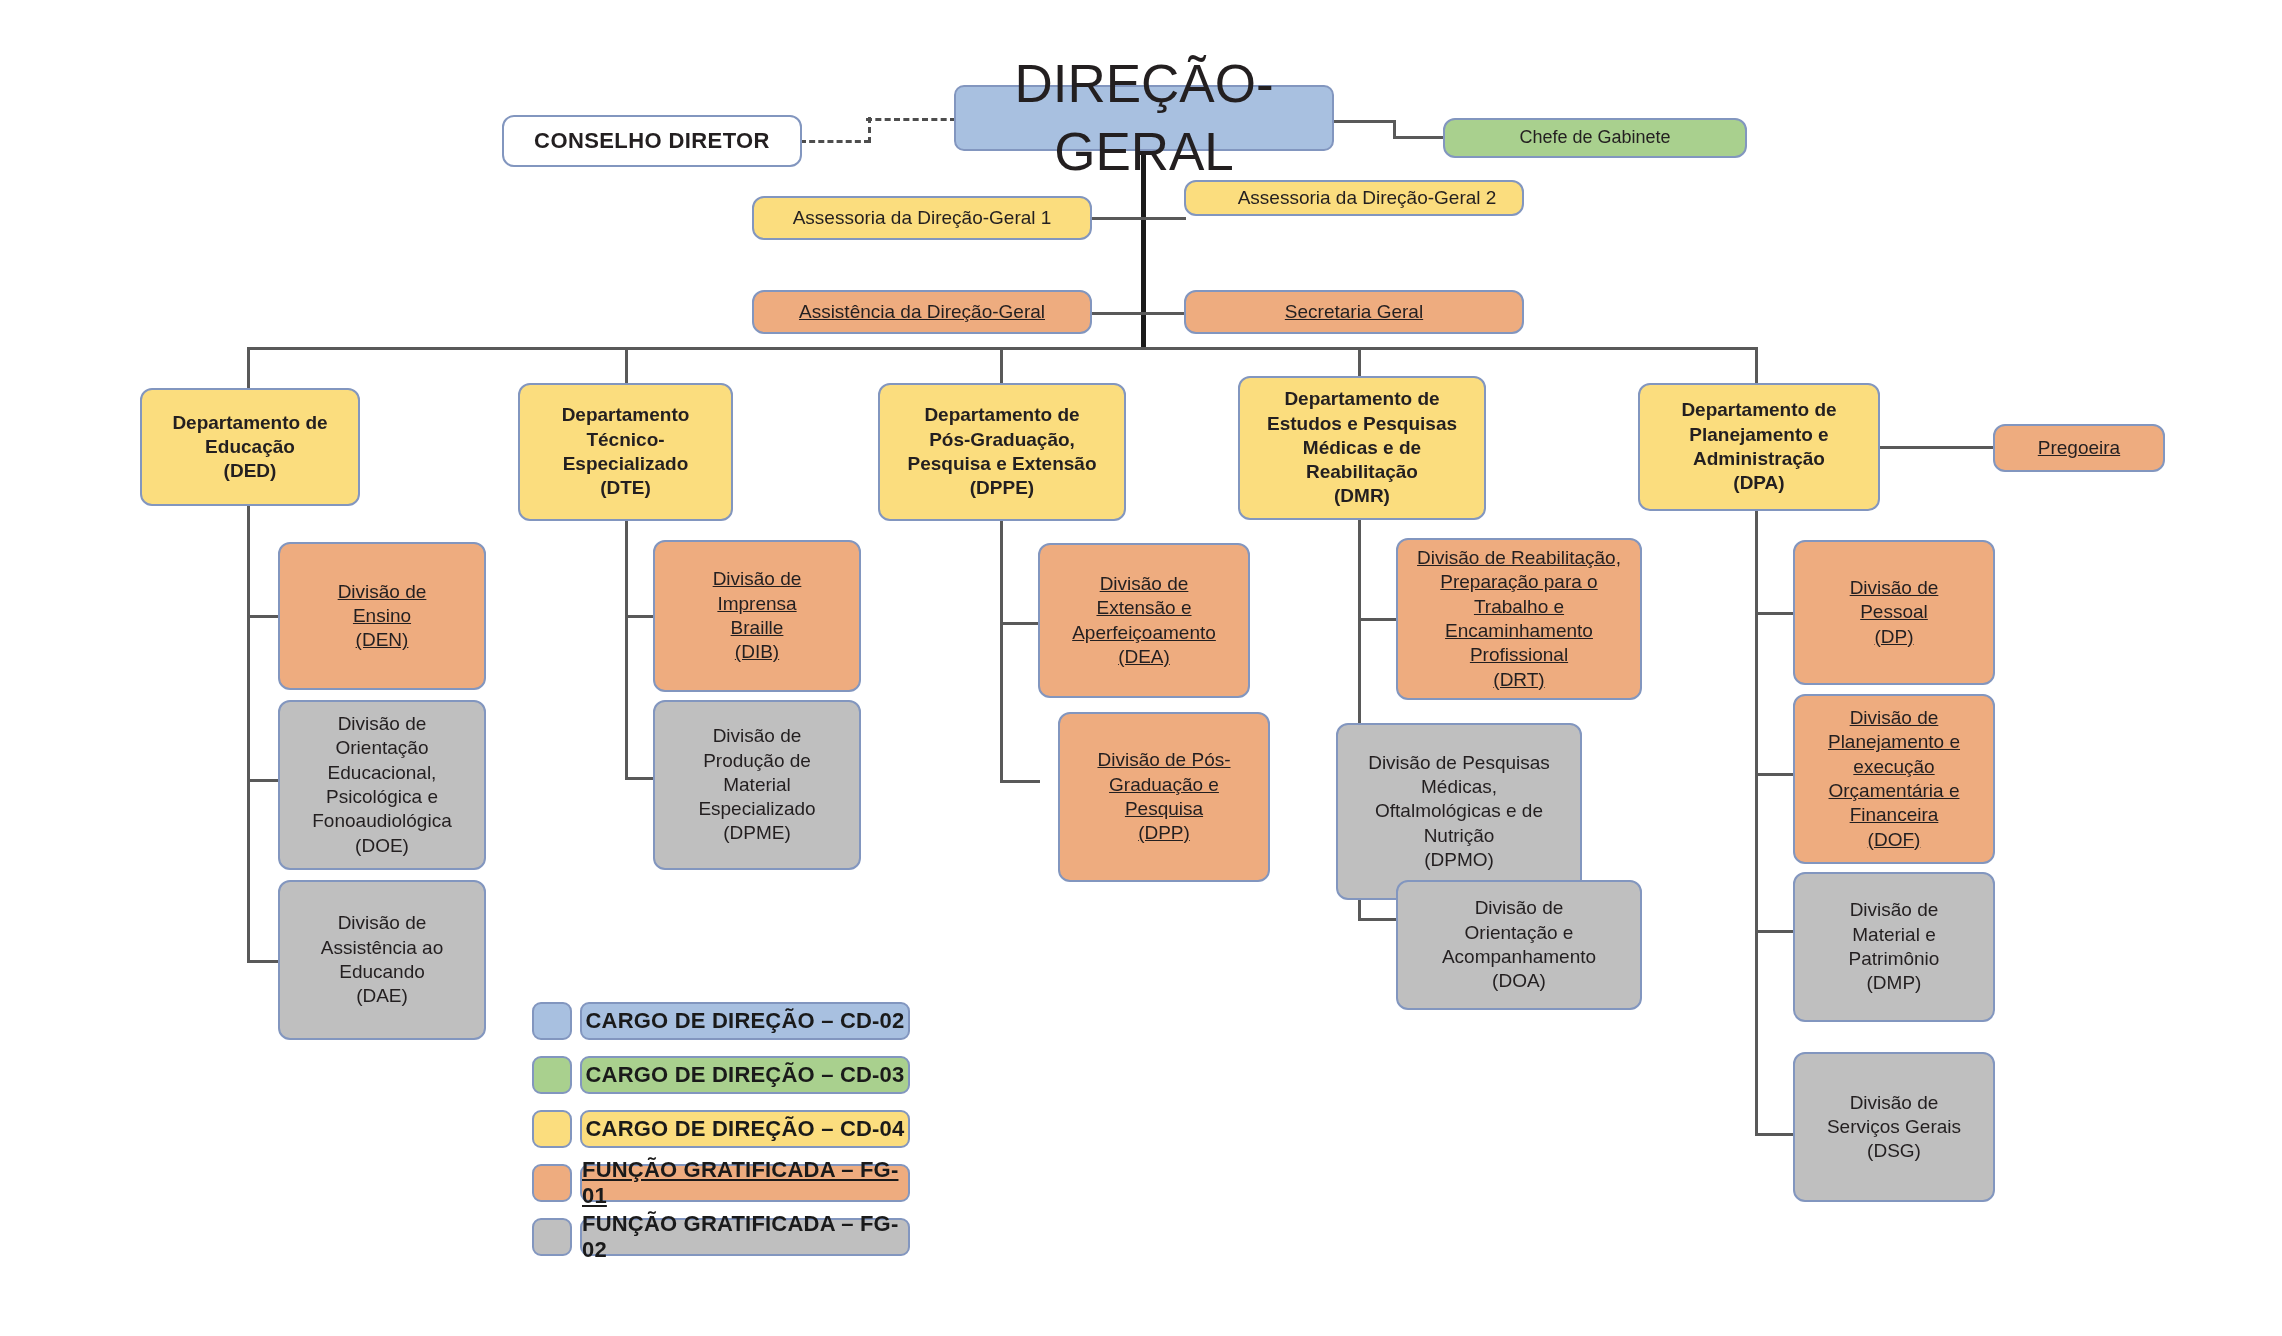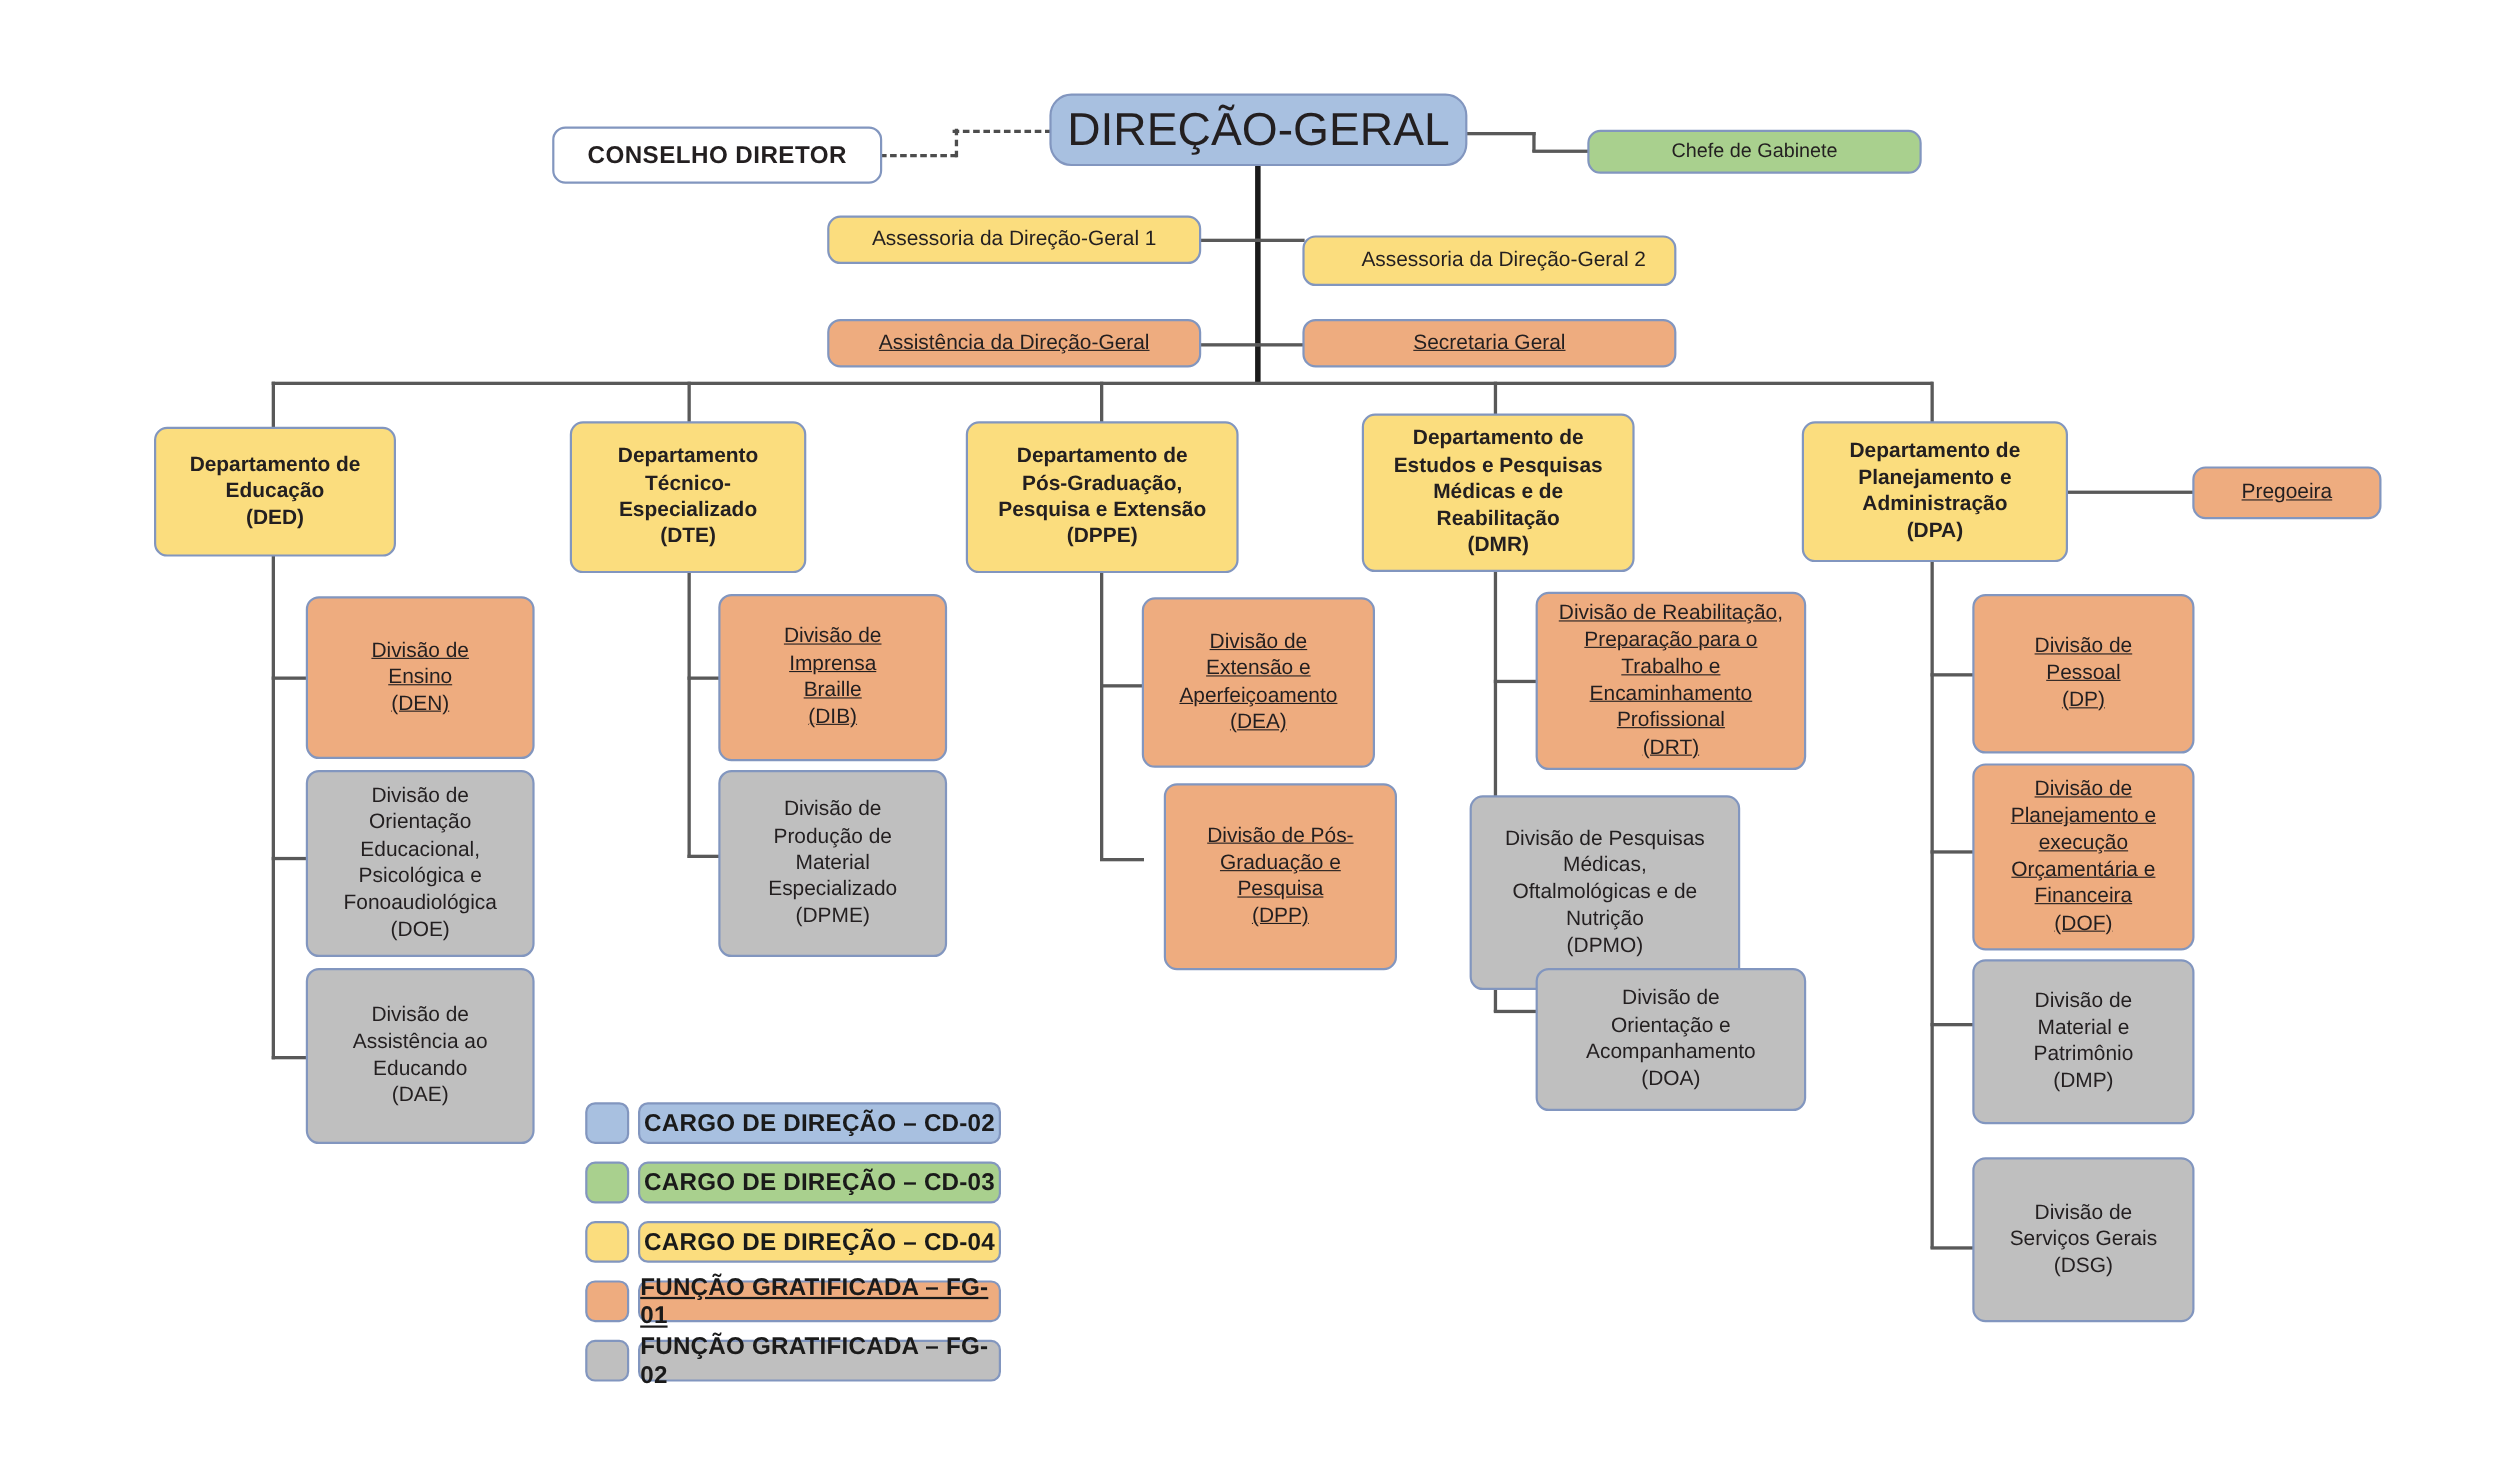--- a/index.html
+++ b/index.html
@@ -35,24 +35,24 @@
   }
   .c-blue   { background: #a8c0e0; }
   .c-green  { background: #a9d08e; }
   .c-yellow { background: #fbdd7e; }
   .c-orange { background: #eeac7f; text-decoration: underline; }
   .c-gray   { background: #bfbfbf; }
   .c-white  { background: #ffffff; }
 
   
   #node-direcao-geral {
-    font-size: 42px;
+    font-size: 53px;
     font-weight: 400;
     letter-spacing: 0px;
-    border-radius: 20px;
+    border-radius: 10px;
   }
   #node-conselho-diretor {
     font-size: 22px;
     font-weight: bold;
     letter-spacing: 0.4px;
   }
   .staff-box { font-size: 19px; font-weight: 400; }
   .dept-box  { font-size: 19px; font-weight: bold; }
   .div-box   { font-size: 19px; font-weight: 400; }
   .small-box { font-size: 18px; font-weight: 400; }
@@ -172,21 +172,21 @@
   <div class="ln ln-thin" style="left:1755px; top:1133px; width:40px; height:3px;"></div>
 
   <div class="node c-white" id="node-conselho-diretor" style="left:502px; top:115px; width:300px; height:52px;">CONSELHO DIRETOR</div>
 
   <div class="node c-blue" id="node-direcao-geral" style="left:954px; top:85px; width:380px; height:66px;">DIREÇÃO-GERAL</div>
 
   <div class="node c-green small-box" style="left:1443px; top:118px; width:304px; height:40px;">Chefe de Gabinete</div>
 
   <div class="node c-yellow staff-box" style="left:752px; top:196px; width:340px; height:44px;">Assessoria da Direção-Geral 1</div>
 
-  <div class="node c-yellow staff-box" style="left:1184px; top:214px; width:340px; height:46px;padding-left:32px;">Assessoria da Direção-Geral 2</div>
+  <div class="node c-yellow staff-box" style="left:1184px; top:180px; width:340px; height:36px;padding-left:32px;">Assessoria da Direção-Geral 2</div>
 
   <div class="node c-orange staff-box" style="left:752px; top:290px; width:340px; height:44px;">Assistência da Direção-Geral</div>
 
   <div class="node c-orange staff-box" style="left:1184px; top:290px; width:340px; height:44px;">Secretaria Geral</div>
 
   <div class="node c-orange staff-box" style="left:1993px; top:424px; width:172px; height:48px;">Pregoeira</div>
 
   <div class="node c-yellow dept-box" style="left:140px; top:388px; width:220px; height:118px;">Departamento de
 Educação
 (DED)</div>

